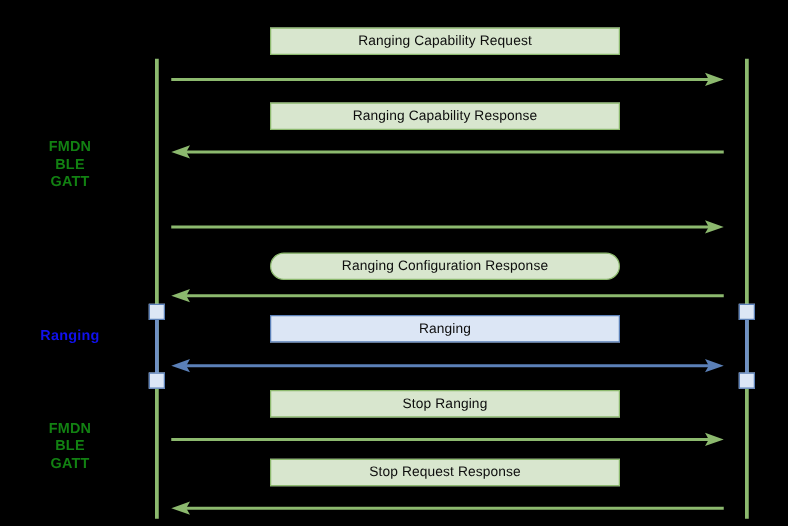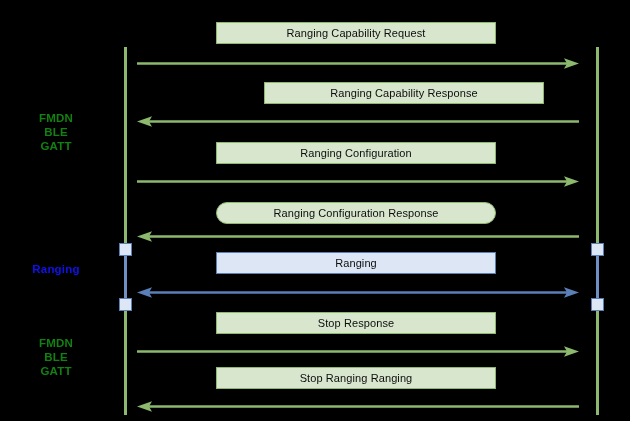--- a/index.html
+++ b/index.html
@@ -122,33 +122,30 @@
   <div class="msgbox green" style="top:22px;">
     <span>Ranging Capability Request</span>
   </div>
   <div class="arrow" style="left:137px; top:63px; width:442px;">
     <svg width="442" height="11" viewBox="0 0 442 11">
       <line x1="0" y1="5.5" x2="436" y2="5.5" stroke="#8cb96e" stroke-width="2.4"></line>
       <polygon points="442,5.5 427,0.2 430,5.5 427,10.8" fill="#8cb96e"></polygon>
     </svg>
   </div>
 
-  <div class="msgbox green" style="top:82px;margin-left:48px;">
+  <div class="msgbox green" style="top:82px;">
     <span>Ranging Capability Response</span>
   </div>
   <div class="arrow" style="left:137px; top:121px; width:442px;">
     <svg width="442" height="11" viewBox="0 0 442 11">
       <line x1="6" y1="5.5" x2="442" y2="5.5" stroke="#8cb96e" stroke-width="2.4"></line>
       <polygon points="0,5.5 15,0.2 12,5.5 15,10.8" fill="#8cb96e"></polygon>
     </svg>
   </div>
 
-  <div class="msgbox green" style="top:142px;">
-    <span>Ranging Configuration</span>
-  </div>
   <div class="arrow" style="left:137px; top:181px; width:442px;">
     <svg width="442" height="11" viewBox="0 0 442 11">
       <line x1="0" y1="5.5" x2="436" y2="5.5" stroke="#8cb96e" stroke-width="2.4"></line>
       <polygon points="442,5.5 427,0.2 430,5.5 427,10.8" fill="#8cb96e"></polygon>
     </svg>
   </div>
 
   <div class="msgbox green" style="top:202px;border-radius:11px;">
     <span>Ranging Configuration Response</span>
   </div>
@@ -164,31 +161,31 @@
   </div>
   <div class="arrow" style="left:137px; top:292px; width:442px;">
     <svg width="442" height="11" viewBox="0 0 442 11">
       <line x1="6" y1="5.5" x2="436" y2="5.5" stroke="#5b80b8" stroke-width="2.4"></line>
       <polygon points="0,5.5 15,0.2 12,5.5 15,10.8" fill="#5b80b8"></polygon>
       <polygon points="442,5.5 427,0.2 430,5.5 427,10.8" fill="#5b80b8"></polygon>
     </svg>
   </div>
 
   <div class="msgbox green" style="top:312px;">
-    <span>Stop Response</span>
+    <span>Stop Ranging</span>
   </div>
   <div class="arrow" style="left:137px; top:351px; width:442px;">
     <svg width="442" height="11" viewBox="0 0 442 11">
       <line x1="0" y1="5.5" x2="436" y2="5.5" stroke="#8cb96e" stroke-width="2.4"></line>
       <polygon points="442,5.5 427,0.2 430,5.5 427,10.8" fill="#8cb96e"></polygon>
     </svg>
   </div>
 
   <div class="msgbox green" style="top:367px;">
-    <span>Stop Ranging Ranging</span>
+    <span>Stop Request Response</span>
   </div>
   <div class="arrow" style="left:137px; top:406px; width:442px;">
     <svg width="442" height="11" viewBox="0 0 442 11">
       <line x1="6" y1="5.5" x2="442" y2="5.5" stroke="#8cb96e" stroke-width="2.4"></line>
       <polygon points="0,5.5 15,0.2 12,5.5 15,10.8" fill="#8cb96e"></polygon>
     </svg>
   </div>
 
 </div>
 

